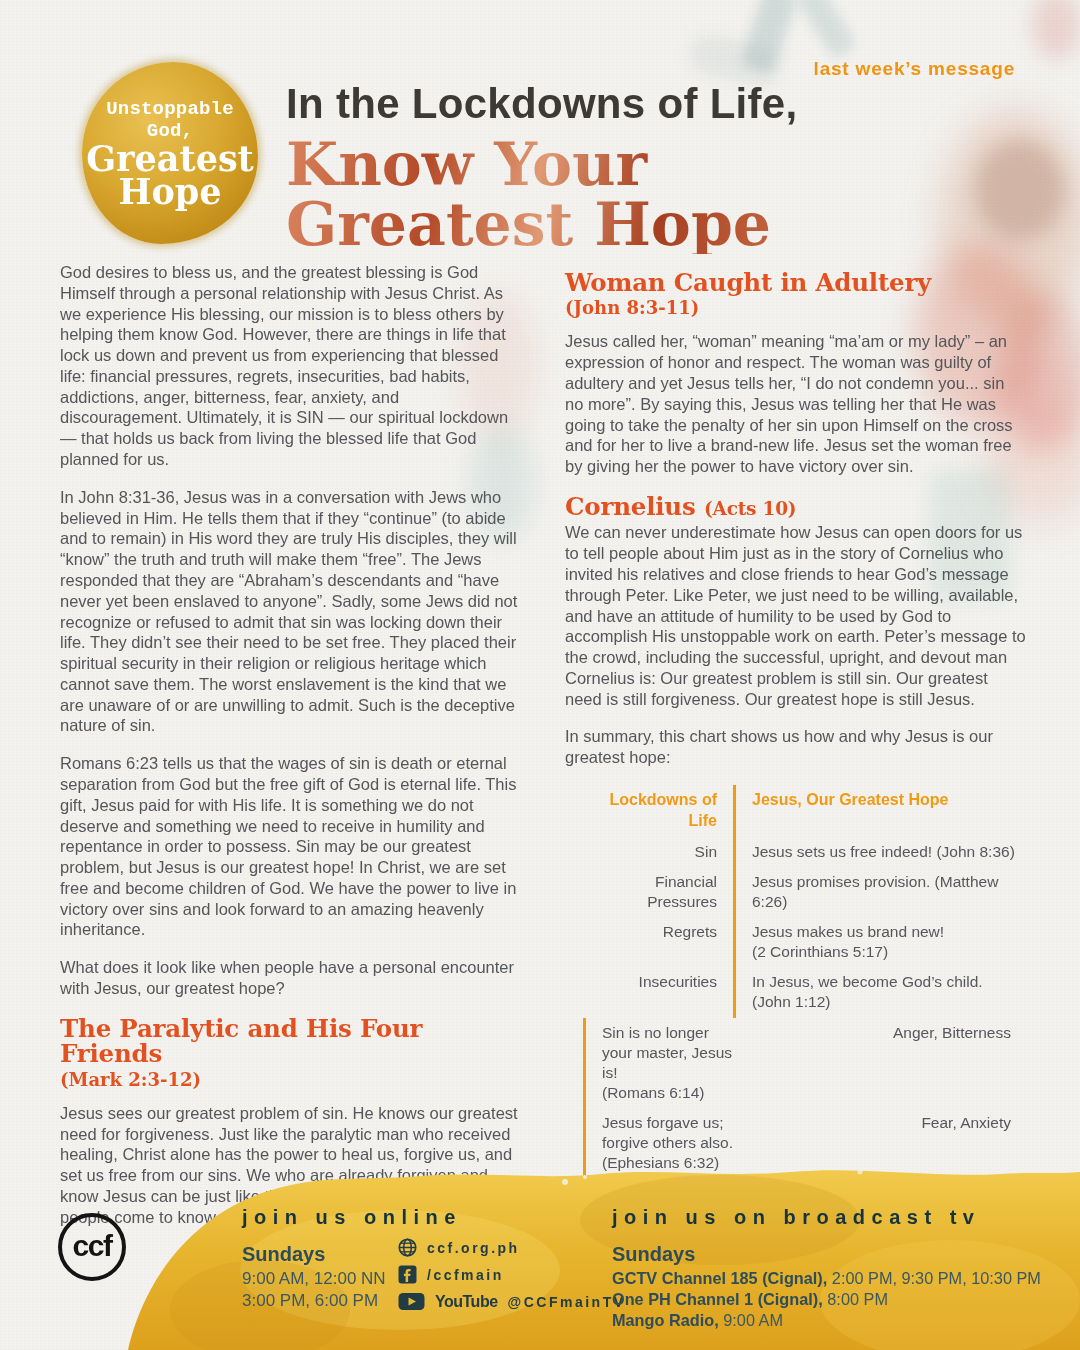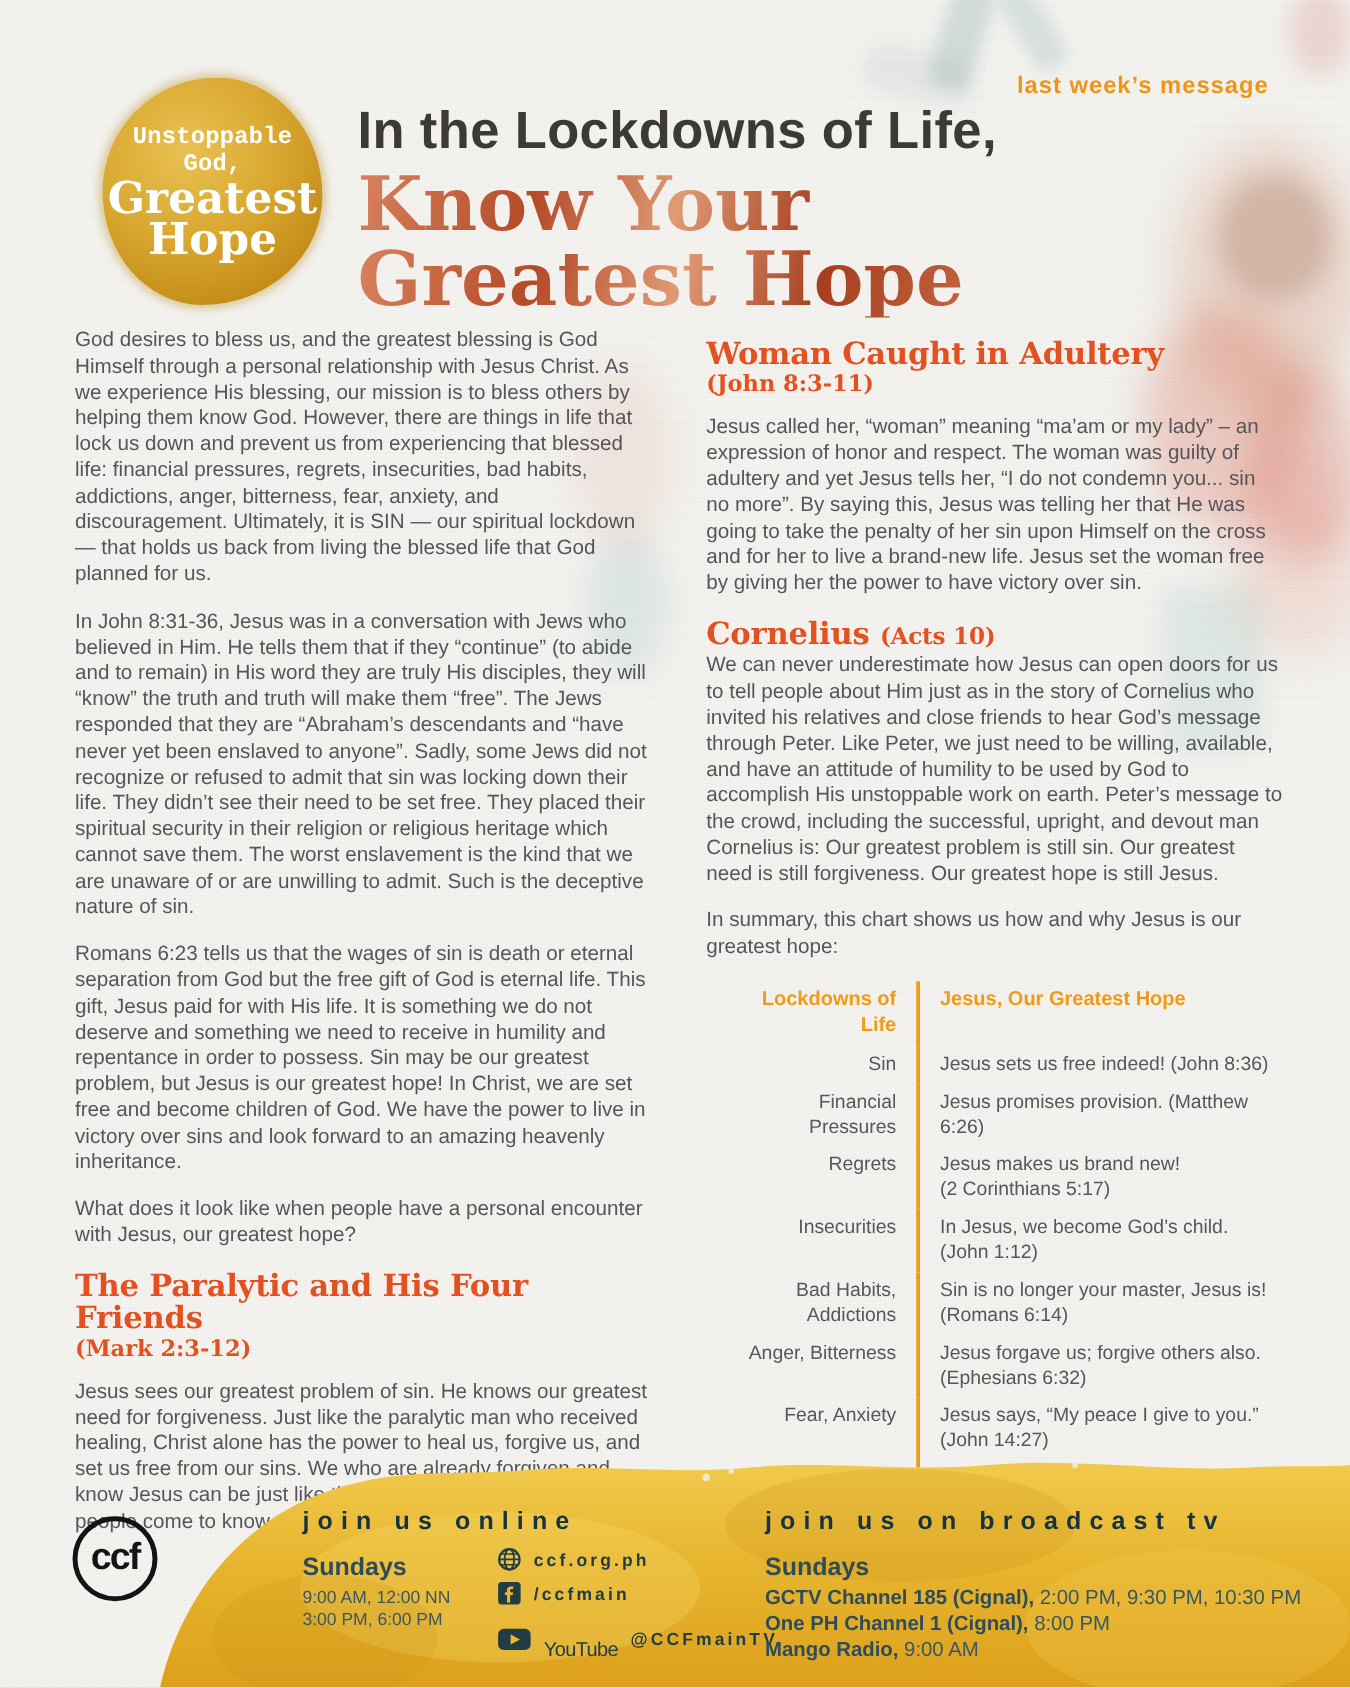--- a/index.html
+++ b/index.html
@@ -90,25 +90,25 @@
     position:absolute; left:58px; top:1213px; width:68px; height:68px;
     border:4px solid #141414; border-radius:50%;
     display:flex; align-items:center; justify-content:center; z-index:3;
   }
   .ccf-logo span { font-weight:bold; font-size:30px; color:#141414; letter-spacing:-1.5px; padding-bottom:3px; }
   .fblock { position:absolute; z-index:3; color:#2e4b58; }
   .f-online { left:242px; top:1206px; }
   .f-broadcast { left:612px; top:1206px; }
   .f-title { font-size:20px; font-weight:bold; letter-spacing:6.5px; color:#16343f; white-space:nowrap; }
   .f-day { font-size:20px; font-weight:bold; margin-top:14px; color:#2e4b58; }
-  .f-times { font-size:14px; line-height:1.3; color:#3a5762; white-space:pre-line; margin-top:2px; }
+  .f-times { font-size:17px; line-height:1.3; color:#3a5762; white-space:pre-line; margin-top:2px; }
   .f-links { position:absolute; left:398px; top:1238px; z-index:3; display:flex; flex-direction:column; gap:8px; }
   .f-link { display:flex; align-items:center; gap:10px; color:#223c46; }
   .f-link .lbl { font-size:14px; letter-spacing:2.5px; font-weight:bold; }
-  .f-link .yt-wordmark { font-size:16px; font-weight:normal; letter-spacing:-0.5px;margin-top:20px; }
+  .f-link .yt-wordmark { font-size:16px; font-weight:bold; letter-spacing:-0.5px; }
   .channels { margin-top:2px; }
   .channel-line { font-size:16.3px; line-height:1.3; color:#3a5762; }
   .channel-line b { color:#2d4d5a; }
   .icon-svg { display:block; }
 </style>
 </head>
 <body>
 
 <div class="page">
 
@@ -172,21 +172,20 @@
       <div class="lcell">Sin</div>
       <div class="rcell">Jesus sets us free indeed! (John 8:36)</div>
       <div class="lcell">Financial Pressures</div>
       <div class="rcell">Jesus promises provision. (Matthew 6:26)</div>
       <div class="lcell">Regrets</div>
       <div class="rcell">Jesus makes us brand new!
 (2 Corinthians 5:17)</div>
       <div class="lcell">Insecurities</div>
       <div class="rcell">In Jesus, we become God’s child.
 (John 1:12)</div>
-      <div class="lcell">Bad Habits, Addictions</div>
       <div class="rcell">Sin is no longer your master, Jesus is!
 (Romans 6:14)</div>
       <div class="lcell">Anger, Bitterness</div>
       <div class="rcell">Jesus forgave us; forgive others also.
 (Ephesians 6:32)</div>
       <div class="lcell">Fear, Anxiety</div>
       <div class="rcell">Jesus says, “My peace I give to you.”
 (John 14:27)</div>
       <div class="lcell">Discouragement</div>
       <div class="rcell">Jesus says, “I am with you always.”

